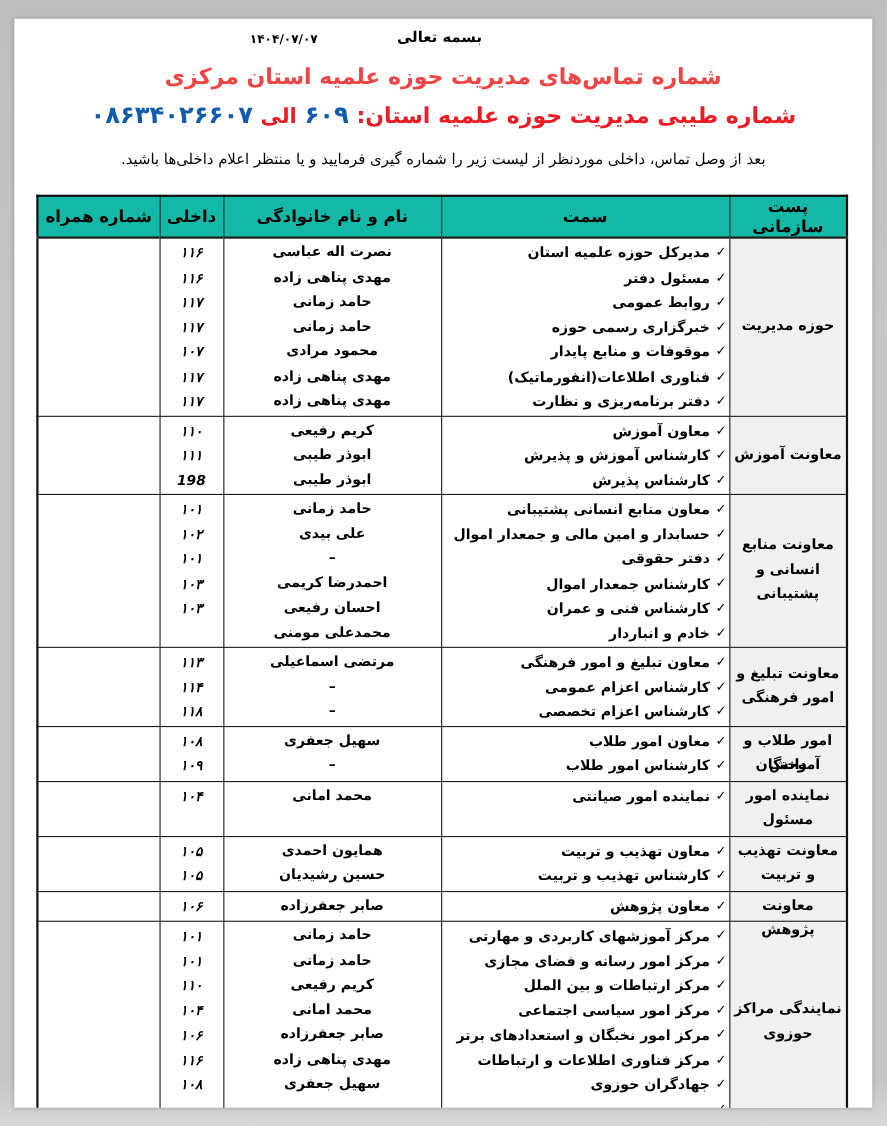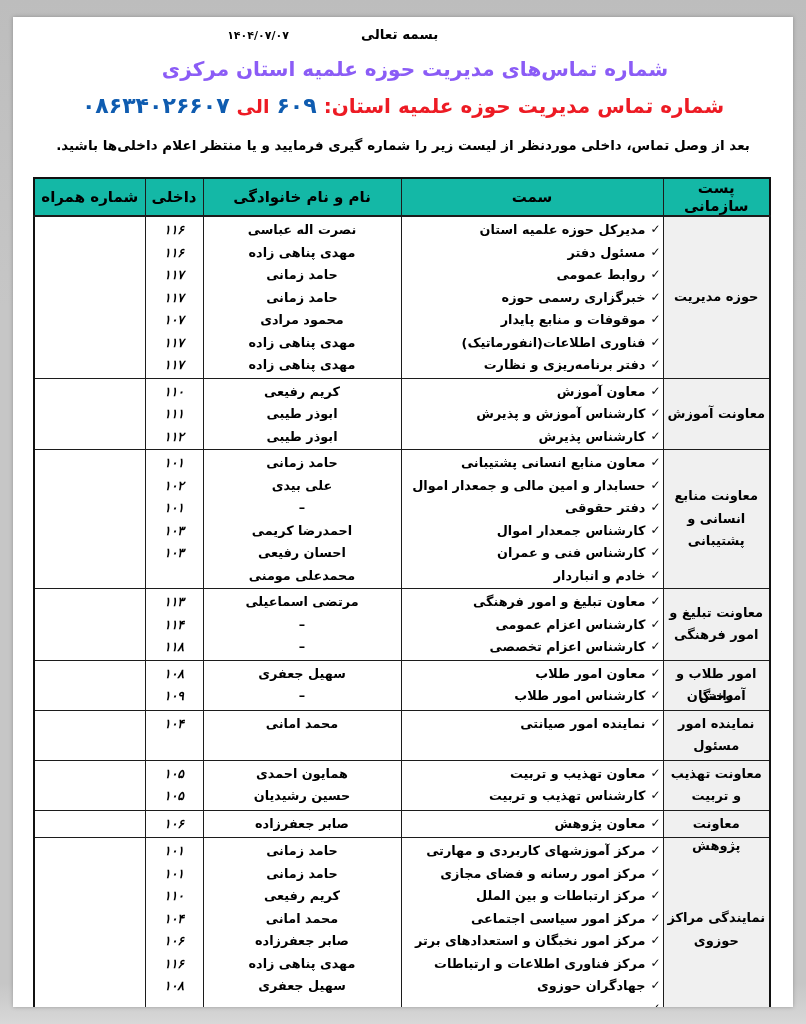--- a/index.html
+++ b/index.html
@@ -25,33 +25,33 @@
   .basmala {
     position: absolute; top: 9px; left: 348px; width: 160px;
     text-align: left; font-size: 13.5px; font-weight: bold; color: #000;
   }
   .date-stamp {
     position: absolute; top: 12px; left: 170px; width: 150px;
     text-align: center; font-size: 11px; font-weight: bold; color: #000;
     direction: ltr;
   }
   .doc-title {
-    position: absolute; top: 40px; left: 12px; width: 100%;
-    text-align: center; font-size: 20px; font-weight: bold; color: #8b5cf6;
+    position: absolute; top: 40px; left: 0; width: 100%;
+    text-align: center; font-size: 20px; font-weight: bold; color: #ef4444;
   }
   .phone-line {
     position: absolute; top: 76px; left: 0; width: 100%;
     text-align: center; font-size: 20px; font-weight: bold;
   }
   .phone-line .lbl { color: var(--red); }
   .phone-line .num { color: var(--blue); font-size: 22px; }
   .phone-line .range { color: var(--red); font-size: 19px; }
   .instruction {
     position: absolute; top: 120px; left: 0; width: 100%;
-    text-align: center; font-size: 13.5px; font-weight: bold; color: #000;
+    text-align: center; font-size: 13.5px; font-weight: normal; color: #000;
   }
   .table-wrap {
     position: absolute; top: 160px; right: 22px; width: 736px;
   }
   table {
     width: 736px;
     border-collapse: collapse;
     table-layout: fixed;
     border: 2px solid #111;
   }
@@ -93,21 +93,21 @@
 <div class="scan-bg"></div>
 
 <div class="page">
 
   <div class="basmala">بسمه تعالی</div>
   <div class="date-stamp">۱۴۰۴/۰۷/۰۷</div>
 
   <div class="doc-title">شماره تماس‌های مدیریت حوزه علمیه استان مرکزی</div>
 
   <div class="phone-line">
-    <span class="lbl">شماره تماس مدیریت حوزه علمیه استان:</span>
+    <span class="lbl">شماره طیبی مدیریت حوزه علمیه استان:</span>
     <span class="num">۶۰۹</span>
     <span class="range">الی</span>
     <span class="num">۰۸۶۳۴۰۲۶۶۰۷</span>
   </div>
 
   <div class="instruction">بعد از وصل تماس، داخلی موردنظر از لیست زیر را شماره گیری فرمایید و یا منتظر اعلام داخلی‌ها باشید.</div>
 
   <div class="table-wrap">
     <table>
       <colgroup>
@@ -170,21 +170,21 @@
               <div class="line role-line"><span class="chk">✓</span><span>کارشناس پذیرش</span></div>
             </td>
             <td class="names-cell">
               <div class="line name-line">کریم رفیعی</div>
               <div class="line name-line">ابوذر طیبی</div>
               <div class="line name-line">ابوذر طیبی</div>
             </td>
             <td class="exts-cell">
               <div class="line ext-line">۱۱۰</div>
               <div class="line ext-line">۱۱۱</div>
-              <div class="line ext-line">۱۱۲</div>
+              <div class="line ext-line">198</div>
             </td>
             <td class="mobile-cell"></td>
           </tr>
           <tr>
             <td class="unit-cell">
               <div class="unit-line">معاونت منابع</div>
               <div class="unit-line">انسانی و</div>
               <div class="unit-line">پشتیبانی</div>
             </td>
             <td class="roles-cell">

